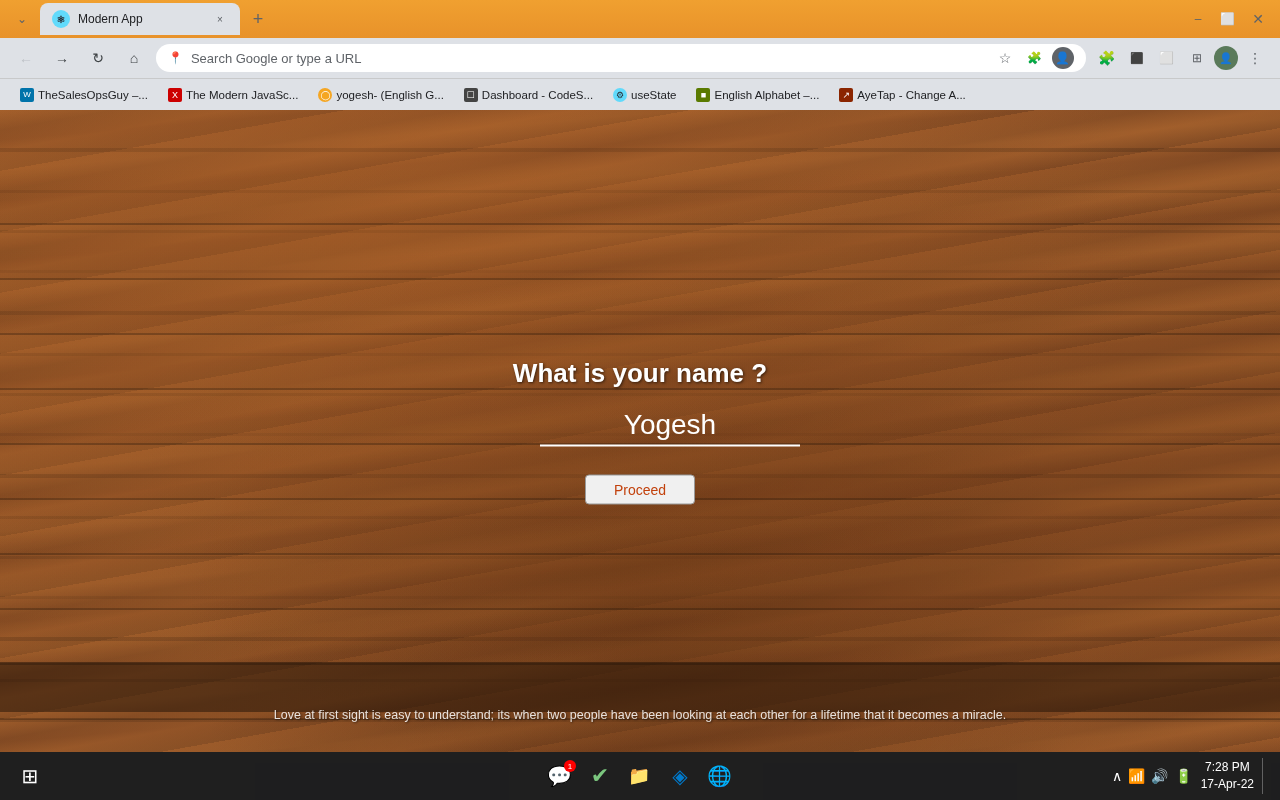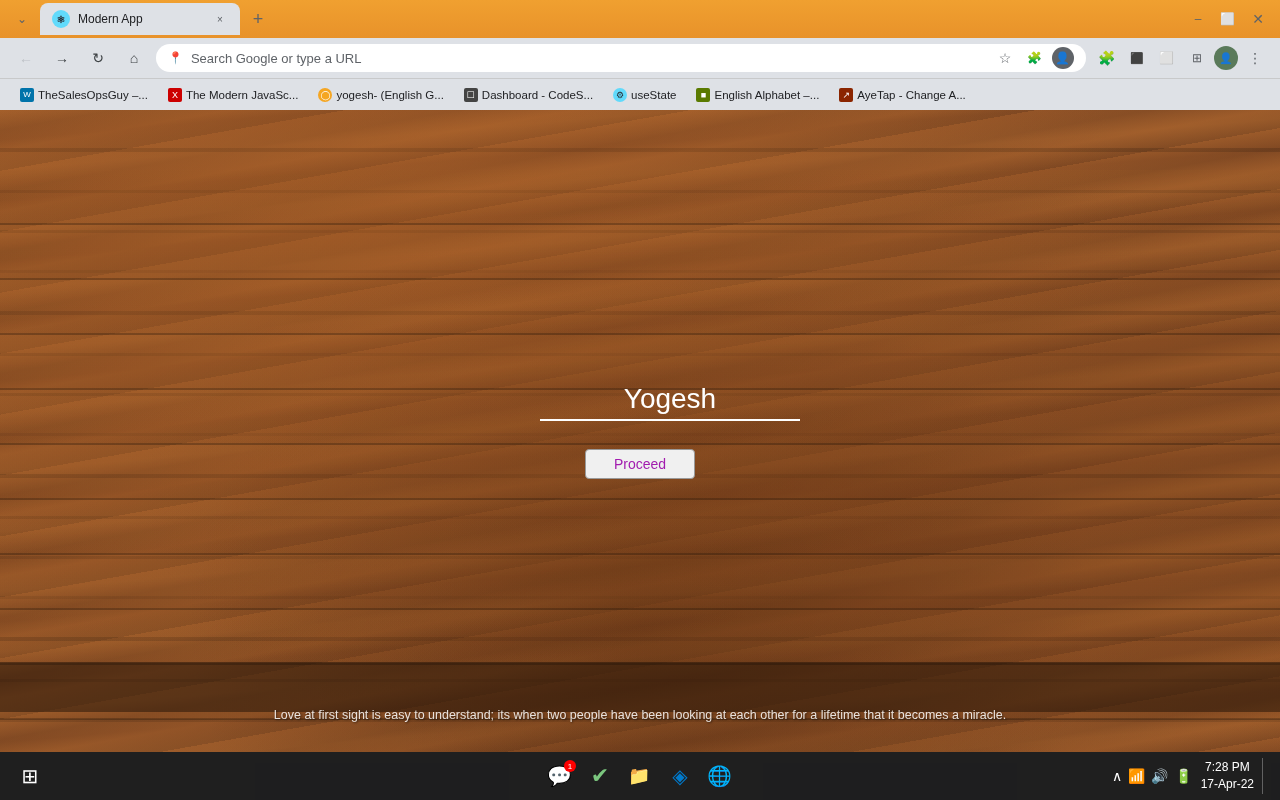--- a/index.html
+++ b/index.html
@@ -315,21 +315,21 @@
       color: rgba(255,255,255,0.5);
     }
 
     #proceed-btn {
       background: #f0f0f0;
       border: 1px solid #999;
       border-radius: 4px;
       padding: 6px 28px;
       font-size: 14px;
       cursor: pointer;
-      color: #a21caf;
+      color: #c2410c;
       margin-top: 8px;
     }
 
     #quote-text {
       position: absolute;
       bottom: 30px;
       left: 50%;
       transform: translateX(-50%);
       color: rgba(255,255,255,0.85);
       font-size: 12.5px;
@@ -541,20 +541,21 @@
     <div class="plank" style="top:280px; height:55px;"></div>
     <div class="plank" style="top:335px; height:55px;"></div>
     <div class="plank" style="top:390px; height:55px;"></div>
     <div class="plank" style="top:445px; height:55px;"></div>
     <div class="plank" style="top:500px; height:55px;"></div>
     <div class="plank" style="top:555px; height:55px;"></div>
 
     <div style="position:absolute; bottom:40px; left:0; right:0; height:50px; background: rgba(30,15,5,0.5); z-index:5;"></div>
 
     <div id="web-center">
+      <h2 id="question-text">What is your name ?</h2>
 
       <div id="name-input-container">
         <input id="name-input" type="text" value="Yogesh" style="">
       </div>
 
       <button id="proceed-btn">Proceed</button>
     </div>
 
     <div id="quote-text">Love at first sight is easy to understand; its when two people have been looking at each other for a lifetime that it becomes a miracle.</div>
   </div>

